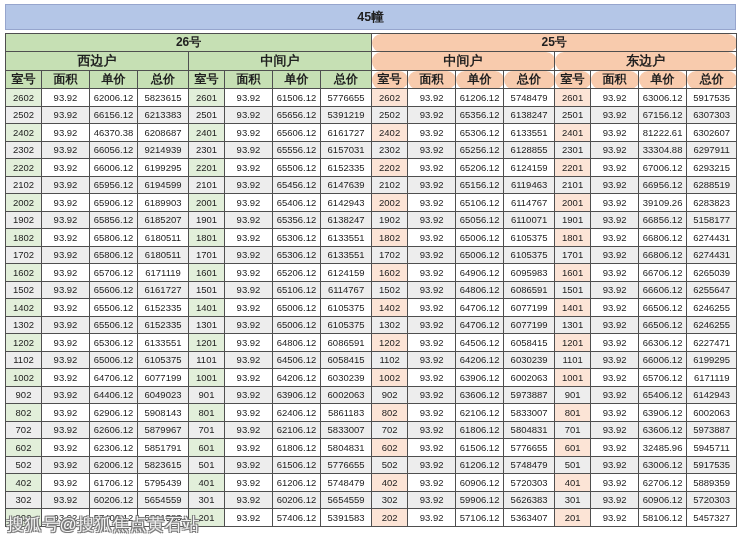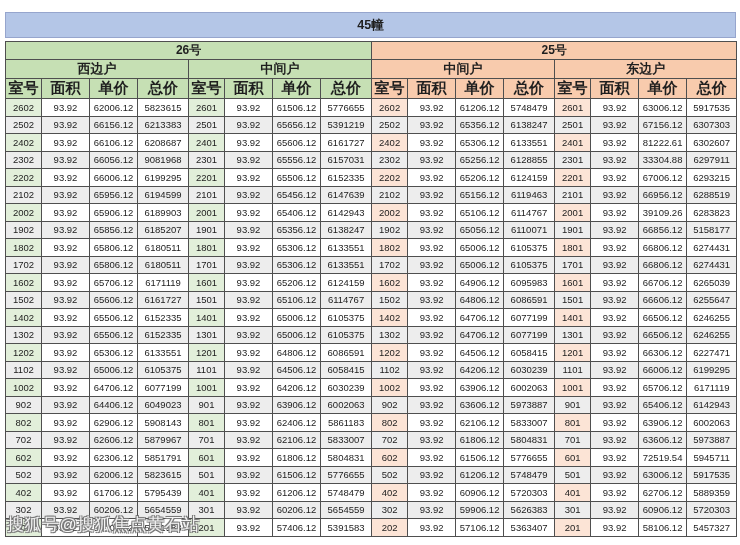--- a/index.html
+++ b/index.html
@@ -1,36 +1,36 @@
 <!DOCTYPE html>
 <html style="--title-bg: #b4c6e7; --green-header: #c6e0b4; --green-room: #e2efda; --peach-header: #f8cbad; --peach-room: #fce4d6; --stripe: #ededed;"><head>
 <meta charset="utf-8">
 <style>
   html,body{margin:0;padding:0;background:#ffffff;}
   .page{
     position:relative;width:740px;height:545px;overflow:hidden;background:#ffffff;
     font-family:"Liberation Sans","DejaVu Sans",sans-serif;
   }
-  .inner{position:absolute;left:5px;top:12px;width:731px;}
+  .inner{position:absolute;left:5px;top:4px;width:731px;}
   .title-bar{
     height:24px;background:var(--title-bg,#b4c6e7);border:1px solid #96a5cd;
     display:flex;align-items:center;justify-content:center;
     font-weight:bold;font-size:12.5px;color:#1f1f1f;margin-bottom:3px;
   }
   table.price{border-collapse:collapse;table-layout:fixed;width:731px;border:1.5px solid #333;}
   table.price th,table.price td{
     border:1px solid #4f4f4f;text-align:center;vertical-align:middle;
     padding:0;overflow:hidden;white-space:nowrap;
   }
   thead th{font-weight:bold;color:#1f1f1f;}
   .banner-row th{height:17px;font-size:12px;margin-top:40px;}
   .unit-row th{height:17px;font-size:13px;}
-  .cols-row th{height:13px;font-size:15px;}
+  .cols-row th{height:13px;font-size:12px;}
   th.g{background:var(--green-header,#c6e0b4);}
-  th.p{background:var(--peach-header,#f8cbad);}
+  th.p{background:var(--peach-header,#f8cbad);border-radius:9px;}
   tbody td{height:16.5px;font-size:9.5px;color:#1c1c1c;background:#ffffff;}
   tbody tr.stripe td{background:var(--stripe,#ededed);}
   tbody td.room-g{background:var(--green-room,#e2efda);}
   tbody td.room-p{background:var(--peach-room,#fce4d6);}
   tbody td.partial{text-align:right;padding-right:3px;}
   .watermark{
     position:absolute;left:7px;top:513px;width:200px;
     font-size:17px;font-weight:normal;letter-spacing:.5px;line-height:24px;
     color:rgba(255,255,255,.9);
     text-shadow:-1px -1px 0 #7a7a7a,1px -1px 0 #7a7a7a,-1px 1px 0 #7a7a7a,1px 1px 0 #7a7a7a,0 0 2px #8a8a8a;
@@ -127,40 +127,40 @@
             <td>65356.12</td>
             <td>6138247</td>
             <td class="room-p">2501</td>
             <td>93.92</td>
             <td>67156.12</td>
             <td>6307303</td>
           </tr>
           <tr>
             <td class="room-g">2402</td>
             <td>93.92</td>
-            <td>66106.12</td>
+            <td>46370.38</td>
             <td>6208687</td>
             <td class="room-g">2401</td>
             <td>93.92</td>
             <td>65606.12</td>
             <td>6161727</td>
             <td class="room-p">2402</td>
             <td>93.92</td>
             <td>65306.12</td>
             <td>6133551</td>
             <td class="room-p">2401</td>
             <td>93.92</td>
             <td>81222.61</td>
             <td>6302607</td>
           </tr>
           <tr class="stripe">
             <td class="room-g">2302</td>
             <td>93.92</td>
             <td>66056.12</td>
-            <td>9081968</td>
+            <td>9214939</td>
             <td class="room-g">2301</td>
             <td>93.92</td>
             <td>65556.12</td>
             <td>6157031</td>
             <td class="room-p">2302</td>
             <td>93.92</td>
             <td>65256.12</td>
             <td>6128855</td>
             <td class="room-p">2301</td>
             <td>93.92</td>
@@ -463,21 +463,21 @@
             <td class="room-g">601</td>
             <td>93.92</td>
             <td>61806.12</td>
             <td>5804831</td>
             <td class="room-p">602</td>
             <td>93.92</td>
             <td>61506.12</td>
             <td>5776655</td>
             <td class="room-p">601</td>
             <td>93.92</td>
-            <td>72519.54</td>
+            <td>32485.96</td>
             <td>5945711</td>
           </tr>
           <tr class="stripe">
             <td class="room-g">502</td>
             <td>93.92</td>
             <td>62006.12</td>
             <td>5823615</td>
             <td class="room-g">501</td>
             <td>93.92</td>
             <td>61506.12</td>

